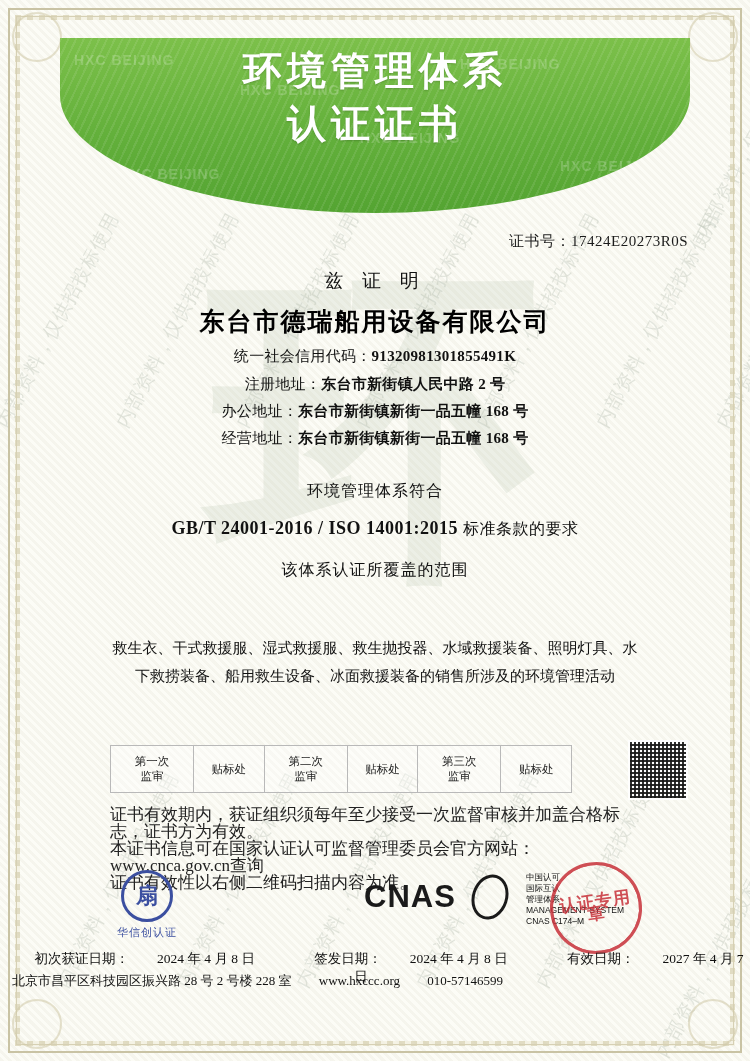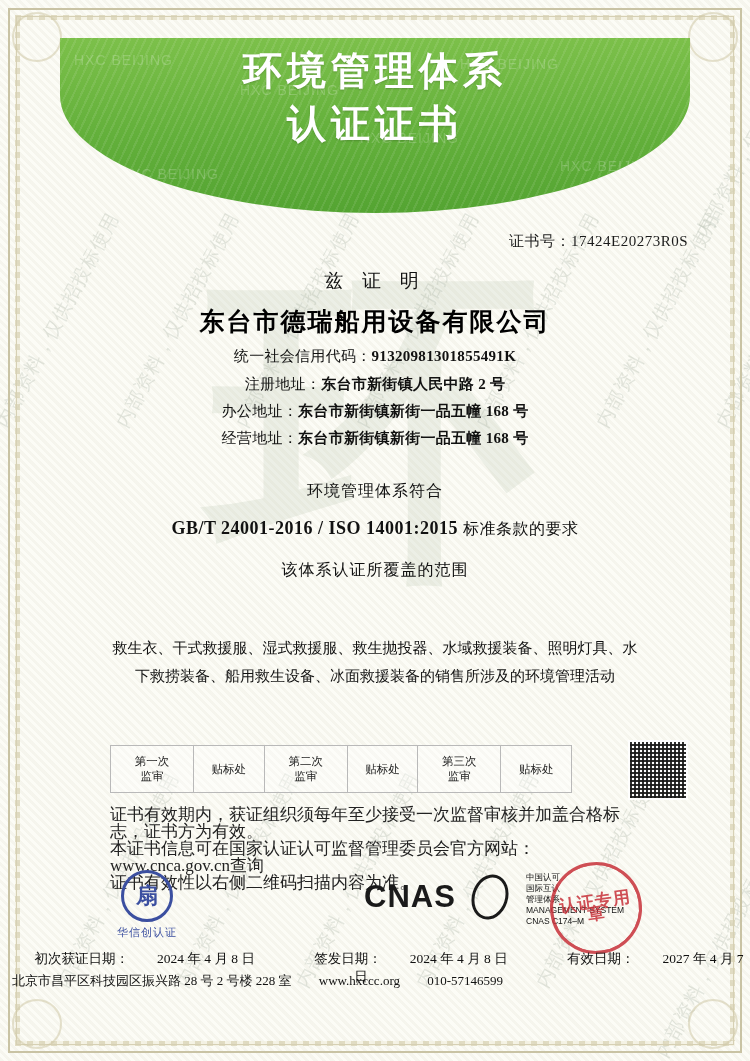--- a/index.html
+++ b/index.html
@@ -77,21 +77,21 @@
     border-bottom-right-radius:320px 120px;
     overflow:hidden;
   }
   .header:before{
     content:"";position:absolute;inset:0;
     background:
       repeating-linear-gradient(115deg, rgba(255,255,255,0.09) 0 2px, rgba(255,255,255,0) 2px 7px);
   }
   .header-ghost{
     position:absolute;color:rgba(255,255,255,0.20);
-    font-family:"Liberation Sans",sans-serif;font-size:14px;font-weight:normal;
+    font-family:"Liberation Sans",sans-serif;font-size:14px;font-weight:bold;
     letter-spacing:1px;white-space:nowrap;
   }
   .header-title{
     position:relative;
     text-align:center;color:#fff;
     font-family:"Liberation Serif",serif;font-weight:bold;
     font-size:39px;letter-spacing:5px;
     padding-top:7px;line-height:1.35;
     text-shadow:0 1px 2px rgba(0,0,0,.18);
   }

